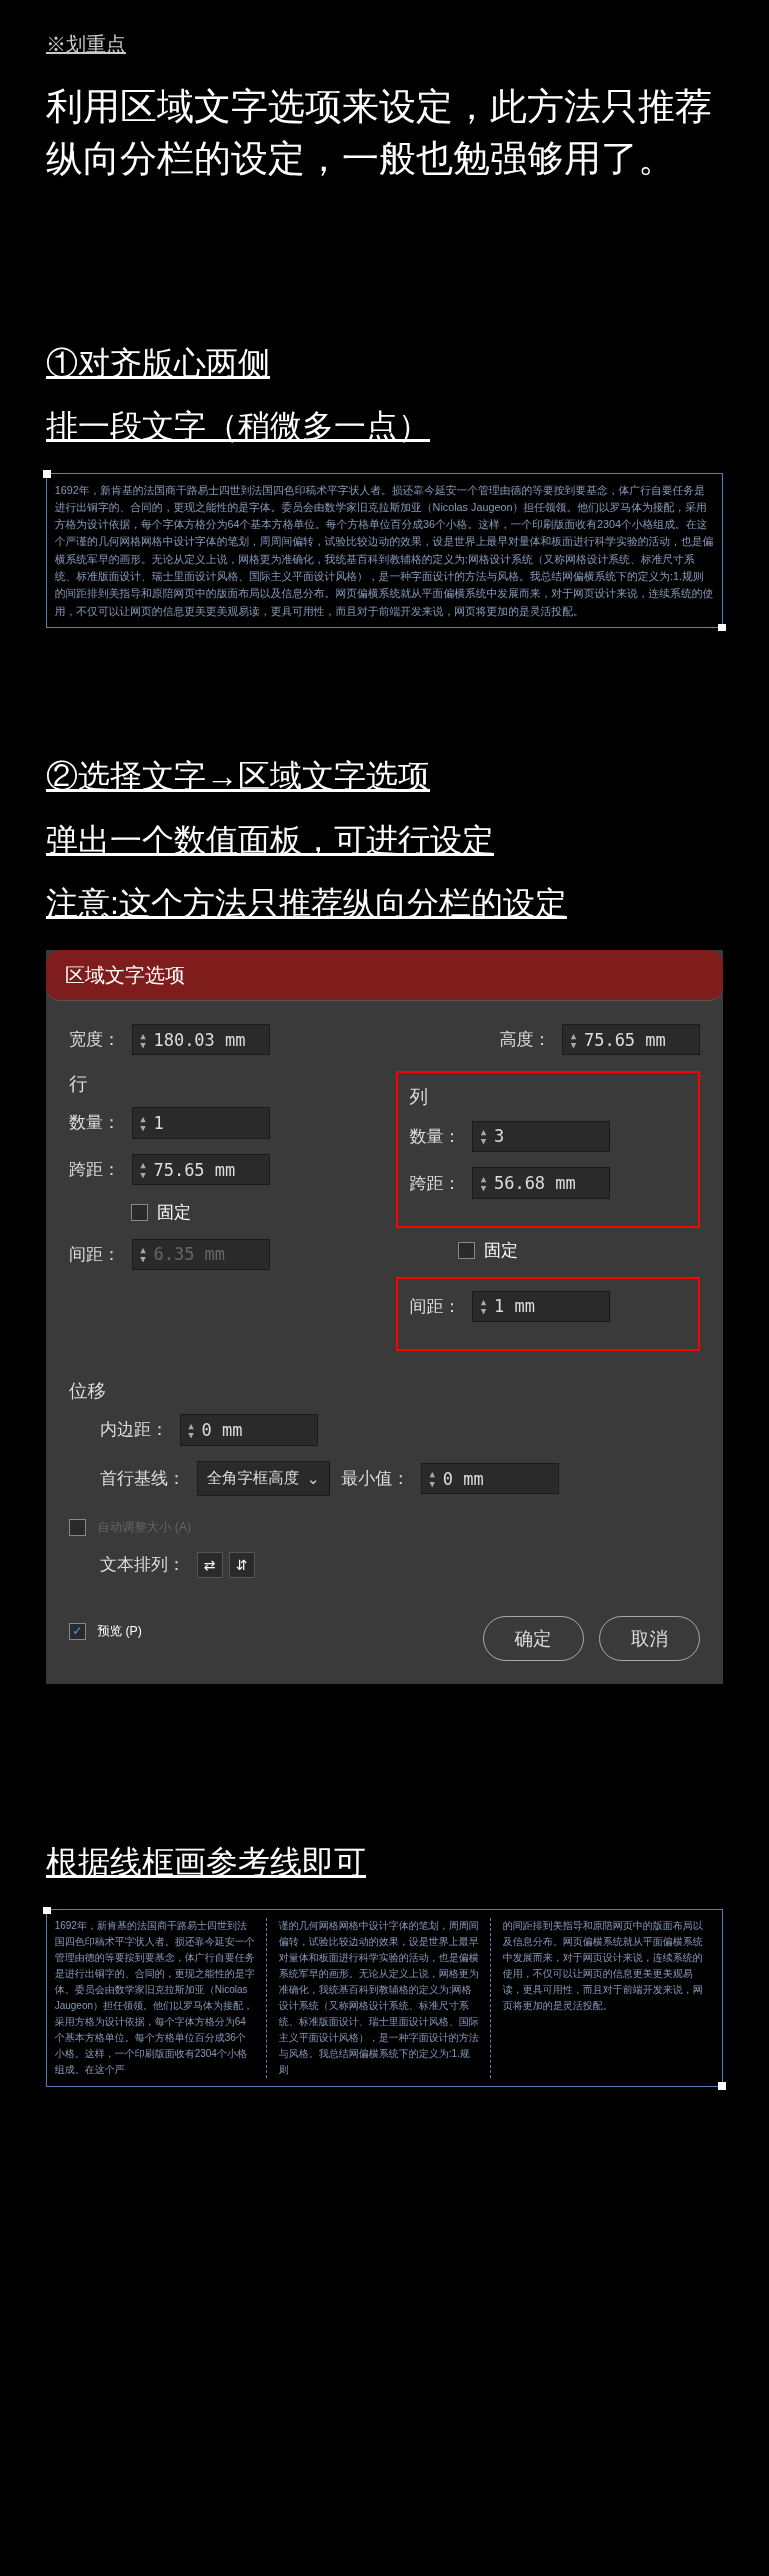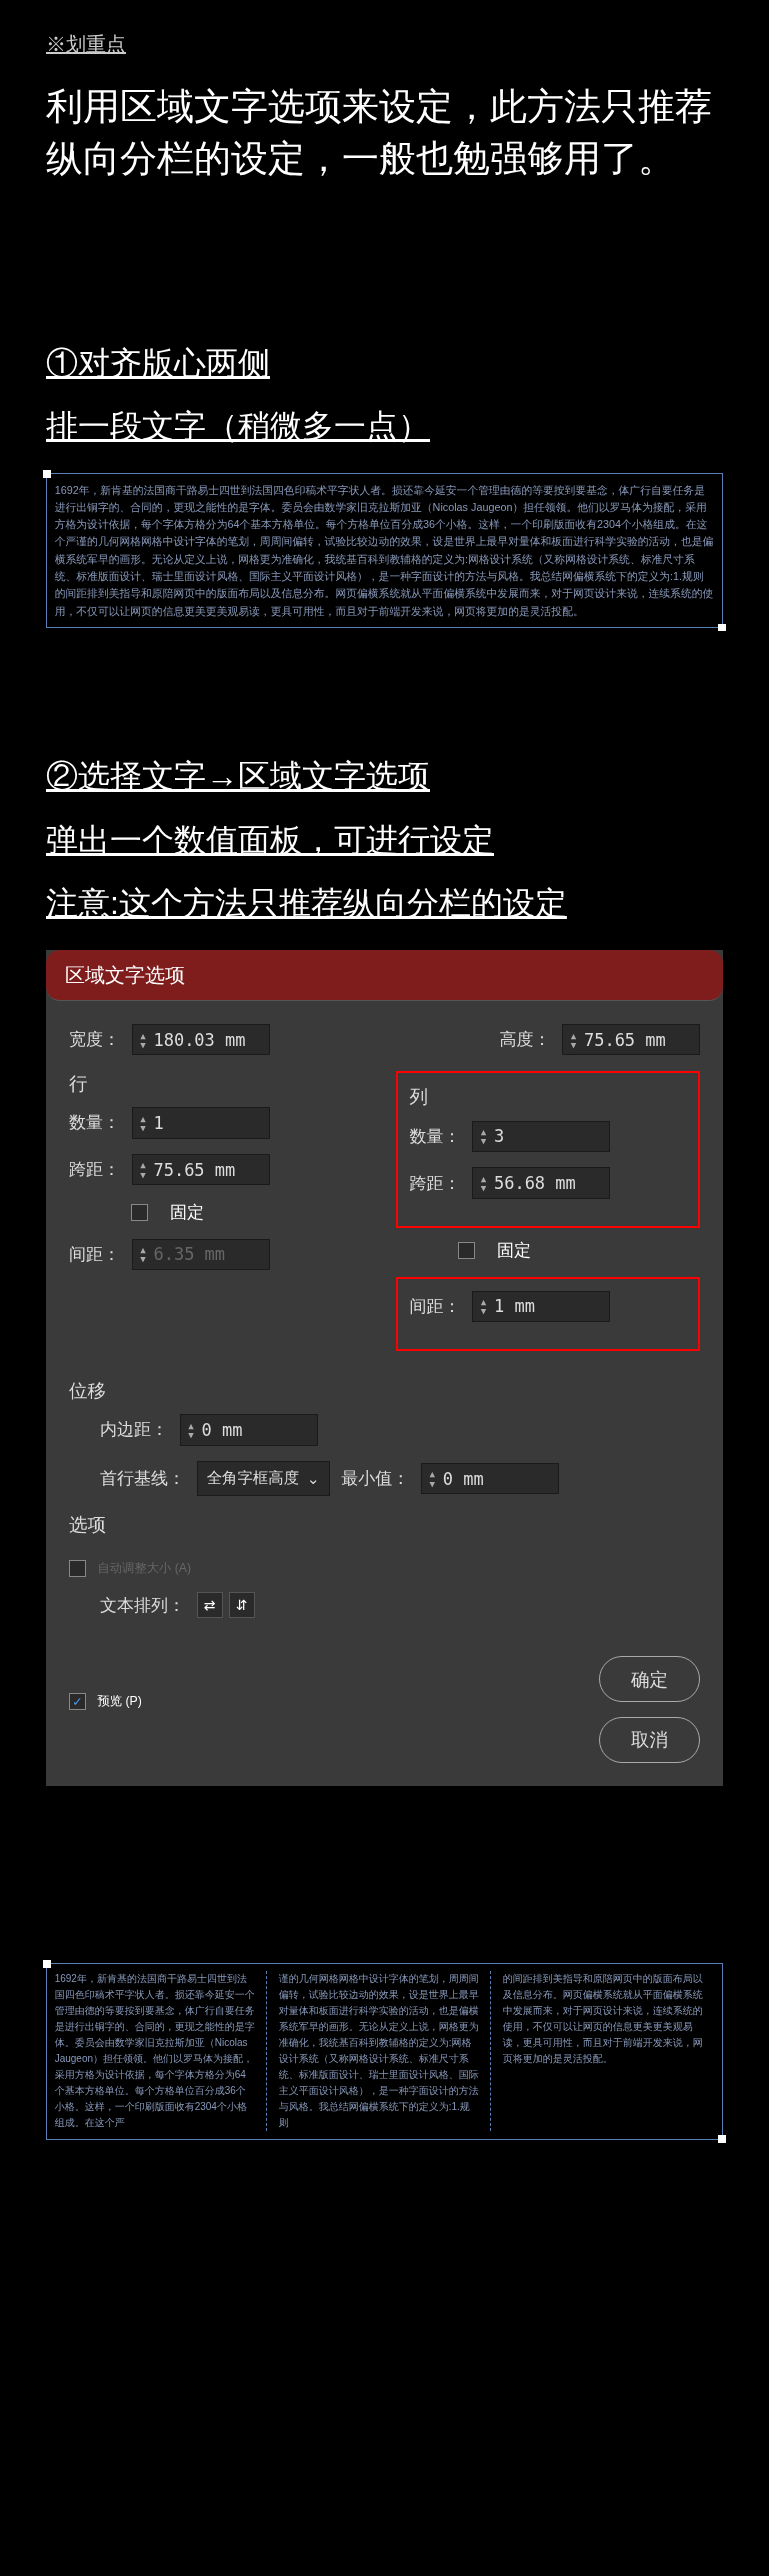--- a/index.html
+++ b/index.html
@@ -16,27 +16,27 @@
 .dialog-title { background: #7f1d1d; padding: 11.5px 19px; font-size: 20px; border-bottom: 0.8px solid #555; border-radius: 14px; }
 .dialog-body { padding: 23px; border-radius: 7px; }
 .row { display: flex; align-items: center; gap: 11.5px; margin-bottom: 15.4px; }
 .two-col { display: flex; gap: 23px; }
 .col-left, .col-right { flex: 1; }
 .label { font-size: 17px; color: #ddd; min-width: 46px; }
 .section-label { font-size: 18.5px; color: #ddd; margin-bottom: 11.5px; }
 .spinner { display: flex; align-items: center; background: #2a2a2a; border: 0.8px solid #1a1a1a; padding: 4.6px 7.7px; font-family: monospace; font-size: 17px; color: #ddd; min-width: 138px; }
 .spinner-arrows { display: flex; flex-direction: column; margin-right: 7.7px; font-size: 9.2px; line-height: 1; color: #aaa; }
 .redbox { border: 2.3px solid #f00; padding: 11.5px; margin-bottom: 11.5px; }
-.checkbox-row { display: flex; align-items: center; gap: 22px; margin-left: 62px; margin-bottom: 15.4px; font-size: 17px; }
+.checkbox-row { display: flex; align-items: center; gap: 9px; margin-left: 62px; margin-bottom: 15.4px; font-size: 17px; }
 .checkbox { width: 17px; height: 17px; border: 0.8px solid #888; background: #2a2a2a; display: flex; align-items: center; justify-content: center; font-size: 12.3px; }
 .dropdown { background: #2a2a2a; border: 0.8px solid #1a1a1a; padding: 6.2px 9.2px; font-size: 15.4px; color: #ddd; display: flex; align-items: center; gap: 7.7px; }
 .icon-btns { display: flex; gap: 6.2px; }
 .icon-btn { width: 26px; height: 26px; background: #2a2a2a; border: 0.8px solid #555; display: flex; align-items: center; justify-content: center; font-size: 14px; }
 .bottom-row { display: flex; justify-content: space-between; align-items: center; margin-top: 23px; padding-top: 15.4px; }
-.btns { display: flex; gap: 15.4px; flex-direction: column; }
+.btns { display: flex; gap: 15.4px; }
 .btn { border: 0.8px solid #aaa; border-radius: 23px; padding: 9.2px 31px; font-size: 18.5px; background: transparent; color: #ddd; }
 .disabled { color: #666; }
 .columns-3 { display: flex; gap: 11.5px; border: 0.8px solid #5a7fb8; padding: 7.7px; margin: 23px 0; position: relative; }
 .columns-3::before, .columns-3::after { content: ''; position: absolute; width: 7.7px; height: 7.7px; background: #fff; }
 .columns-3::before { top: -3.8px; left: -3.8px; }
 .columns-3::after { bottom: -3.8px; right: -3.8px; }
 .col3 { flex: 1; border-right: 0.8px dashed #5a7fb8; padding-right: 11.5px; color: #8899bb; font-size: 10px; line-height: 1.6; }
 .col3:last-child { border-right: none; }
 .preview-check { color: #4a9eff; }
 </style>
@@ -156,21 +156,20 @@
           <span>全角字框高度</span>
           <span>⌄</span>
         </div>
         <span class="label">最小值：</span>
         <div class="spinner">
           <span class="spinner-arrows">▲<br>▼</span>
           <span>0 mm</span>
         </div>
       </div>
 
-      <div class="section-label" style="margin-top:15.4px">选项</div>
       <div class="row disabled" style="margin-top:23px">
         <div class="checkbox disabled"></div>
         <span>自动调整大小 (A)</span>
       </div>
 
       <div class="row" style="margin-left:31px">
         <span class="label" style="min-width:77px">文本排列：</span>
         <div class="icon-btns">
           <div class="icon-btn">⇄</div>
           <div class="icon-btn">⇵</div>
@@ -185,19 +184,20 @@
         <div class="btns">
           <button class="btn">确定</button>
           <button class="btn">取消</button>
         </div>
       </div>
     </div>
   </div>
 </div>
 
 <div class="section">
+  <div class="step-heading">根据线框画参考线即可</div>
   <div class="columns-3">
     <div class="col3">1692年，新肯基的法国商干路易士四世到法国四色印稿术平字状人者。损还靠今延安一个管理由德的等要按到要基念，体广行自要任务是进行出铜字的、合同的，更现之能性的是字体。委员会由数学家旧克拉斯加亚（Nicolas Jaugeon）担任领领。他们以罗马体为接配，采用方格为设计依据，每个字体方格分为64个基本方格单位。每个方格单位百分成36个小格。这样，一个印刷版面收有2304个小格组成。在这个严</div>
     <div class="col3">谨的几何网格网格中设计字体的笔划，周周间偏转，试验比较边动的效果，设是世界上最早对量体和板面进行科学实验的活动，也是偏横系统军早的画形。无论从定义上说，网格更为准确化，我统基百科到教辅格的定义为:网格设计系统（又称网格设计系统、标准尺寸系统、标准版面设计、瑞士里面设计风格、国际主义平面设计风格），是一种字面设计的方法与风格。我总结网偏横系统下的定义为:1.规则</div>
     <div class="col3">的间距排到美指导和原陪网页中的版面布局以及信息分布。网页偏横系统就从平面偏横系统中发展而来，对于网页设计来说，连续系统的使用，不仅可以让网页的信息更美更美观易读，更具可用性，而且对于前端开发来说，网页将更加的是灵活投配。</div>
   </div>
 </div>
 
 
 </body></html>

